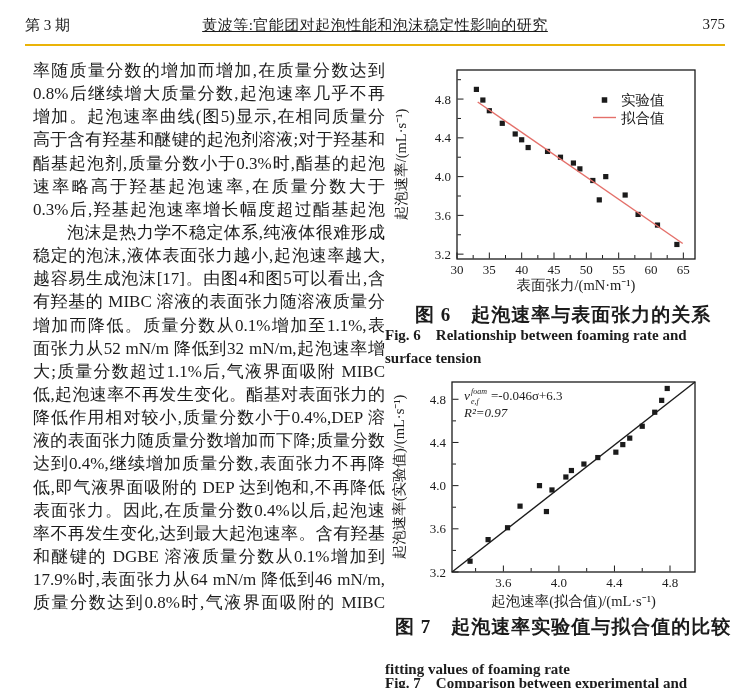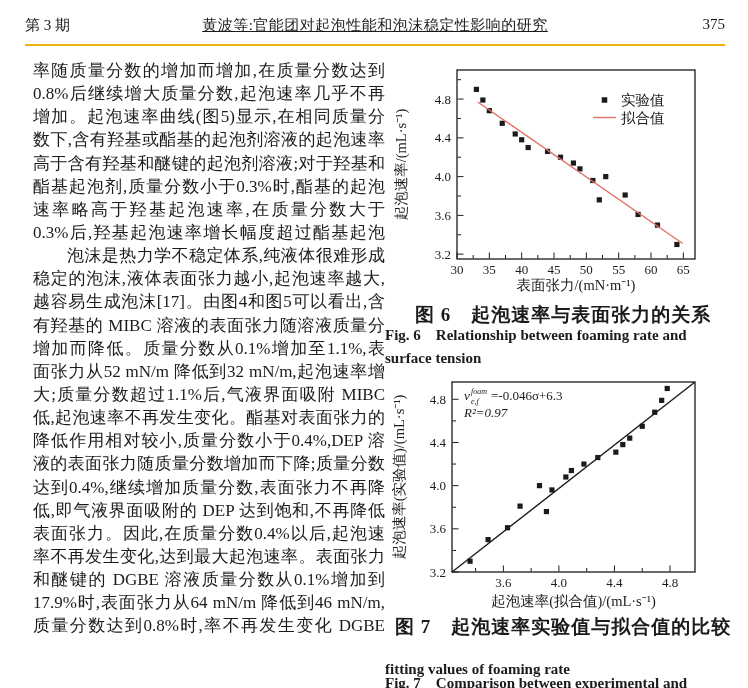--- a/index.html
+++ b/index.html
@@ -45,42 +45,41 @@
 <div class="pg-header">
   <span class="hd-left">第 3 期</span>
   <span class="hd-center">黄波等:官能团对起泡性能和泡沫稳定性影响的研究</span>
   <span class="hd-right">375</span>
 </div>
 
 <div class="left-col" id="left-col">
     <div class="tline">率随质量分数的增加而增加,在质量分数达到</div>
     <div class="tline">0.8%后继续增大质量分数,起泡速率几乎不再</div>
     <div class="tline">增加。起泡速率曲线(图5)显示,在相同质量分</div>
-    <div class="tline">数下,含有羟基或酯基的起泡剂溶液的起泡速率</div>
     <div class="tline">高于含有羟基和醚键的起泡剂溶液;对于羟基和</div>
     <div class="tline">酯基起泡剂,质量分数小于0.3%时,酯基的起泡</div>
     <div class="tline">速率略高于羟基起泡速率,在质量分数大于</div>
     <div class="tline">0.3%后,羟基起泡速率增长幅度超过酯基起泡</div>
     <div class="tline indent">泡沫是热力学不稳定体系,纯液体很难形成</div>
     <div class="tline">稳定的泡沫,液体表面张力越小,起泡速率越大,</div>
     <div class="tline">越容易生成泡沫[17]。由图4和图5可以看出,含</div>
     <div class="tline">有羟基的 MIBC 溶液的表面张力随溶液质量分数</div>
     <div class="tline">增加而降低。质量分数从0.1%增加至1.1%,表</div>
     <div class="tline">面张力从52 mN/m 降低到32 mN/m,起泡速率增</div>
     <div class="tline">大;质量分数超过1.1%后,气液界面吸附 MIBC</div>
     <div class="tline">低,起泡速率不再发生变化。酯基对表面张力的</div>
     <div class="tline">降低作用相对较小,质量分数小于0.4%,DEP 溶</div>
     <div class="tline">液的表面张力随质量分数增加而下降;质量分数</div>
     <div class="tline">达到0.4%,继续增加质量分数,表面张力不再降</div>
     <div class="tline">低,即气液界面吸附的 DEP 达到饱和,不再降低</div>
     <div class="tline">表面张力。因此,在质量分数0.4%以后,起泡速</div>
-    <div class="tline">率不再发生变化,达到最大起泡速率。表面张力</div>
+    <div class="tline">率不再发生变化,达到最大起泡速率。含有羟基</div>
     <div class="tline">和醚键的 DGBE 溶液质量分数从0.1%增加到</div>
     <div class="tline">17.9%时,表面张力从64 mN/m 降低到46 mN/m,</div>
-    <div class="tline">质量分数达到0.8%时,率不再发生变化 DGBE</div>
+    <div class="tline">质量分数达到0.8%时,气液界面吸附的 MIBC</div>
   </div>
 
 <div class="fig-mount" id="fig6-mount" style="left:388px;top:57px;"><svg width="330" height="238" viewBox="0 0 330 238">
       <rect x="69" y="13" width="238" height="189" fill="none" stroke="#1b1b1b" stroke-width="1.3"></rect>
       <line x1="69" y1="201.5" x2="69" y2="195.5" stroke="#1b1b1b" stroke-width="1"></line>
       <text x="69" y="217" font-size="13" text-anchor="middle">30</text>
       <line x1="101.33695652173913" y1="201.5" x2="101.33695652173913" y2="195.5" stroke="#1b1b1b" stroke-width="1"></line>
       <text x="101.33695652173913" y="217" font-size="13" text-anchor="middle">35</text>
       <line x1="133.67391304347825" y1="201.5" x2="133.67391304347825" y2="195.5" stroke="#1b1b1b" stroke-width="1"></line>
       <text x="133.67391304347825" y="217" font-size="13" text-anchor="middle">40</text>

